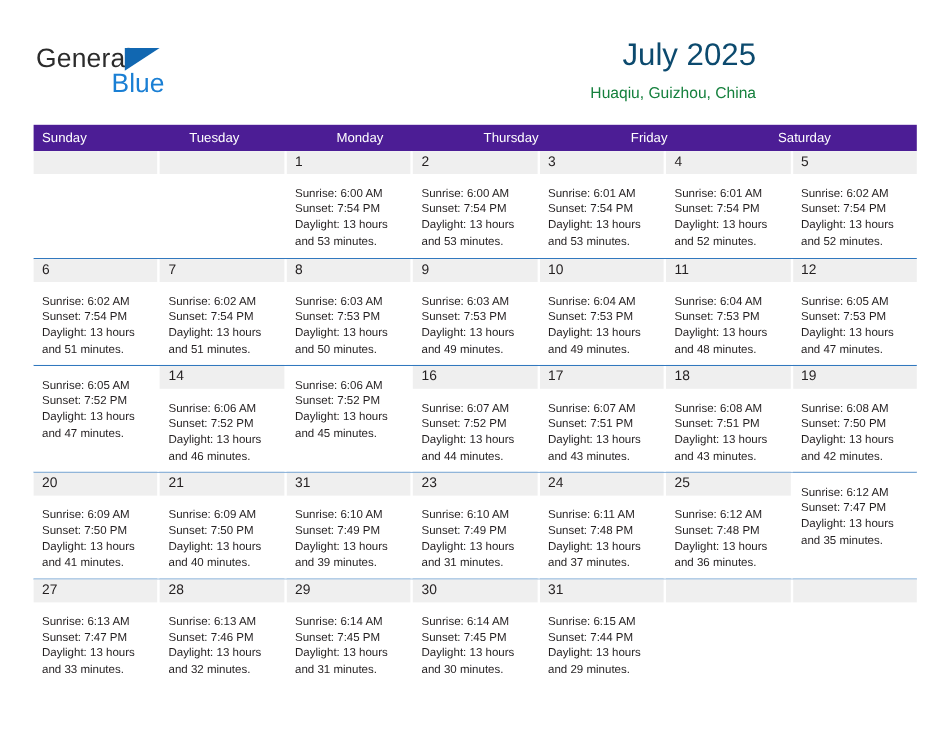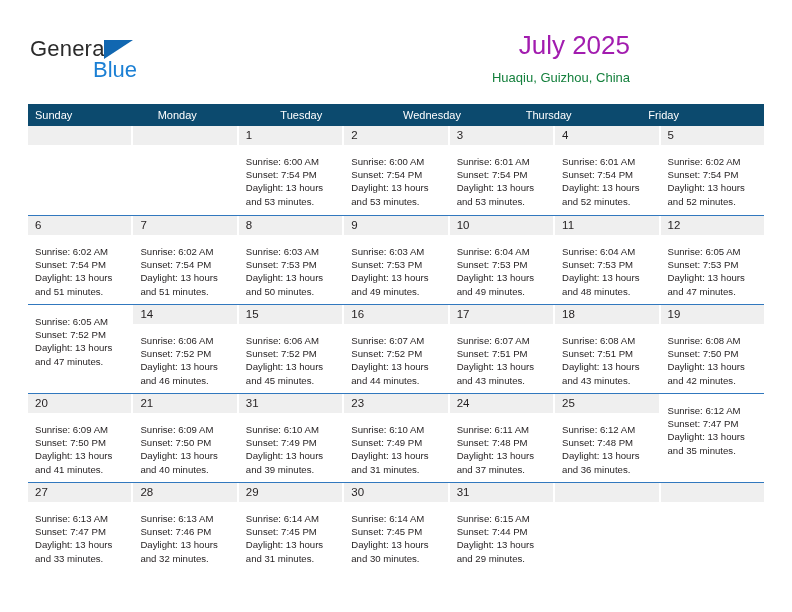--- a/index.html
+++ b/index.html
@@ -67,21 +67,21 @@
   }
 
   .title-block {
     position: absolute;
     right: 0;
     top: 0;
     text-align: right;
   }
   .cal-title {
     font-size: 26px;
-    color: #a21caf;
+    color: #0c4a6e;
     line-height: 34px;
     font-weight: normal;
     margin: 0;
     white-space: nowrap;
   }
   .cal-subtitle {
     font-size: 13px;
     color: #15803d;
     line-height: 20px;
     margin: 6px 0 0 0;
@@ -90,21 +90,21 @@
 
   
   .calendar {
     position: absolute;
     left: 28px;
     top: 104px;
     width: 736px;
   }
   .weekdays {
     display: flex;
-    background: #0c4a6e;
+    background: #4c1d95;
     height: 22px;
   }
   .weekday {
     flex: 1 1 0;
     color: #ffffff;
     font-size: 11px;
     line-height: 22px;
     padding-left: 7px;
     box-sizing: border-box;
     white-space: nowrap;
@@ -159,25 +159,25 @@
     <div class="title-block">
       <h1 class="cal-title">July 2025</h1>
       <div class="cal-subtitle">Huaqiu, Guizhou, China</div>
     </div>
 
   </div>
 
   <div class="calendar">
     <div class="weekdays">
         <div class="weekday">Sunday</div>
+        <div class="weekday">Tuesday</div>
         <div class="weekday">Monday</div>
-        <div class="weekday">Tuesday</div>
-        <div class="weekday">Wednesday</div>
         <div class="weekday">Thursday</div>
         <div class="weekday">Friday</div>
+        <div class="weekday">Saturday</div>
       </div>
     <div class="weeks-container">
         <div class="week first">
           <div class="day empty">
             <div class="daynum-band"></div>
           </div>
           <div class="day empty">
             <div class="daynum-band"></div>
           </div>
           <div class="day">
@@ -303,21 +303,20 @@
           <div class="day">
             <div class="daynum-band">14</div>
             <div class="day-info">
               <div>Sunrise: 6:06 AM</div>
               <div>Sunset: 7:52 PM</div>
               <div>Daylight: 13 hours</div>
               <div>and 46 minutes.</div>
             </div>
           </div>
           <div class="day">
-            <div class="daynum-band">15</div>
             <div class="day-info">
               <div>Sunrise: 6:06 AM</div>
               <div>Sunset: 7:52 PM</div>
               <div>Daylight: 13 hours</div>
               <div>and 45 minutes.</div>
             </div>
           </div>
           <div class="day">
             <div class="daynum-band">16</div>
             <div class="day-info">

